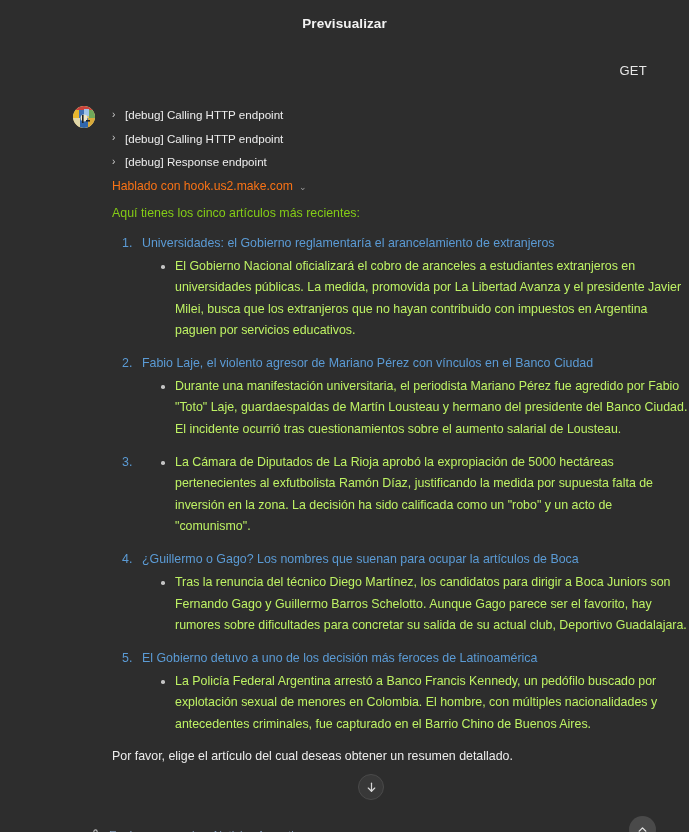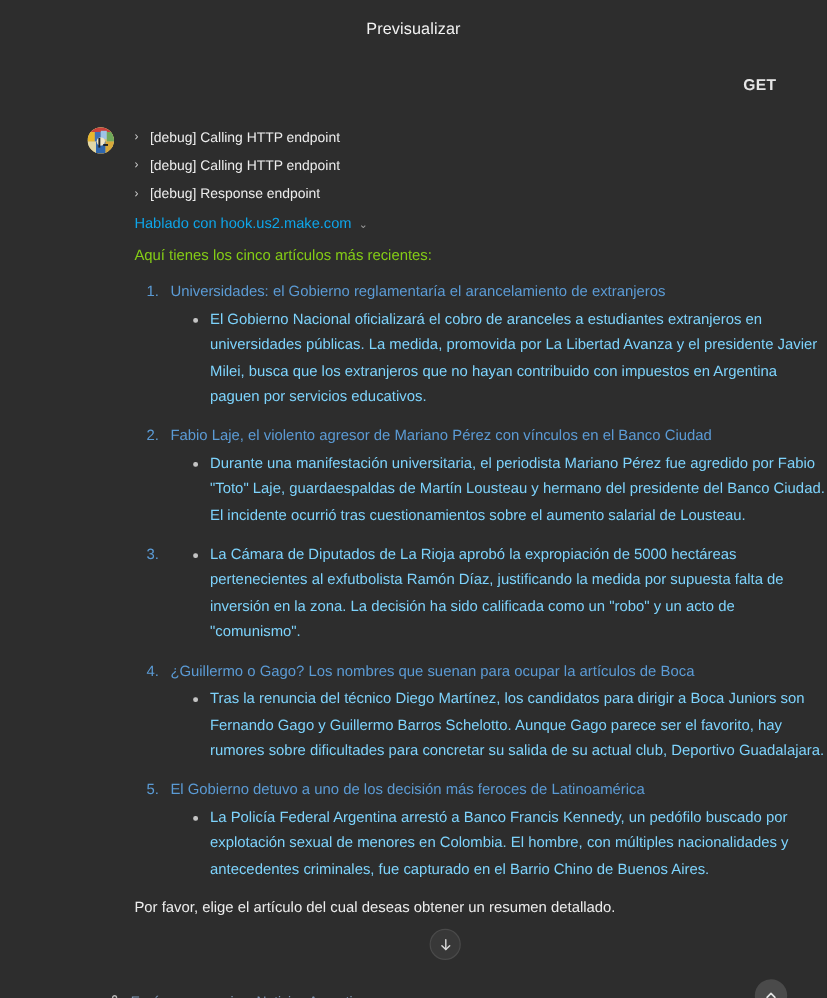--- a/index.html
+++ b/index.html
@@ -23,38 +23,37 @@
   
   .header {
     height: 46px;
     display: flex;
     align-items: center;
     justify-content: center;
     background: #2d2d2d;
   }
   .header-title {
     font-size: 13.5px;
-    font-weight: normal;
+    font-weight: bold;
     color: #f2f2f2;
     letter-spacing: .1px;
   }
 
   
   .method-row {
     height: 48px;
     display: flex;
     align-items: center;
     justify-content: flex-end;
     padding-right: 42px;
   }
   .method-label {
     font-size: 13px;
     color: #e6e6e6;
     letter-spacing: .3px;
-    font-weight: bold;
   }
 
   
   .conversation {
     position: relative;
     padding: 12px 0 0 0;
   }
 
   .message-row {
     display: flex;
@@ -105,21 +104,21 @@
   .source-row {
     display: flex;
     align-items: center;
     gap: 6px;
     margin-top: 9px;
     margin-bottom: 11px;
     cursor: pointer;
   }
   .source-text {
     font-size: 12.2px;
-    color: #0ea5e9;
+    color: #f97316;
   }
   .source-caret {
     color: #9b9b9b;
     font-size: 9px;
     line-height: 1;
     transform: translateY(1px);
   }
 
   
   .intro-line {
@@ -163,21 +162,21 @@
   }
 
   ul.summary {
     list-style: none;
     margin: 2px 0 12px 0;
     padding: 0;
   }
   ul.summary > li {
     position: relative;
     padding-left: 33px;
-    color: #7dd3fc;
+    color: #bef264;
     font-size: 12.4px;
     line-height: 21.3px;
   }
   ul.summary > li::before {
     content: "";
     position: absolute;
     left: 19px;
     top: 9px;
     width: 3.5px;
     height: 3.5px;

